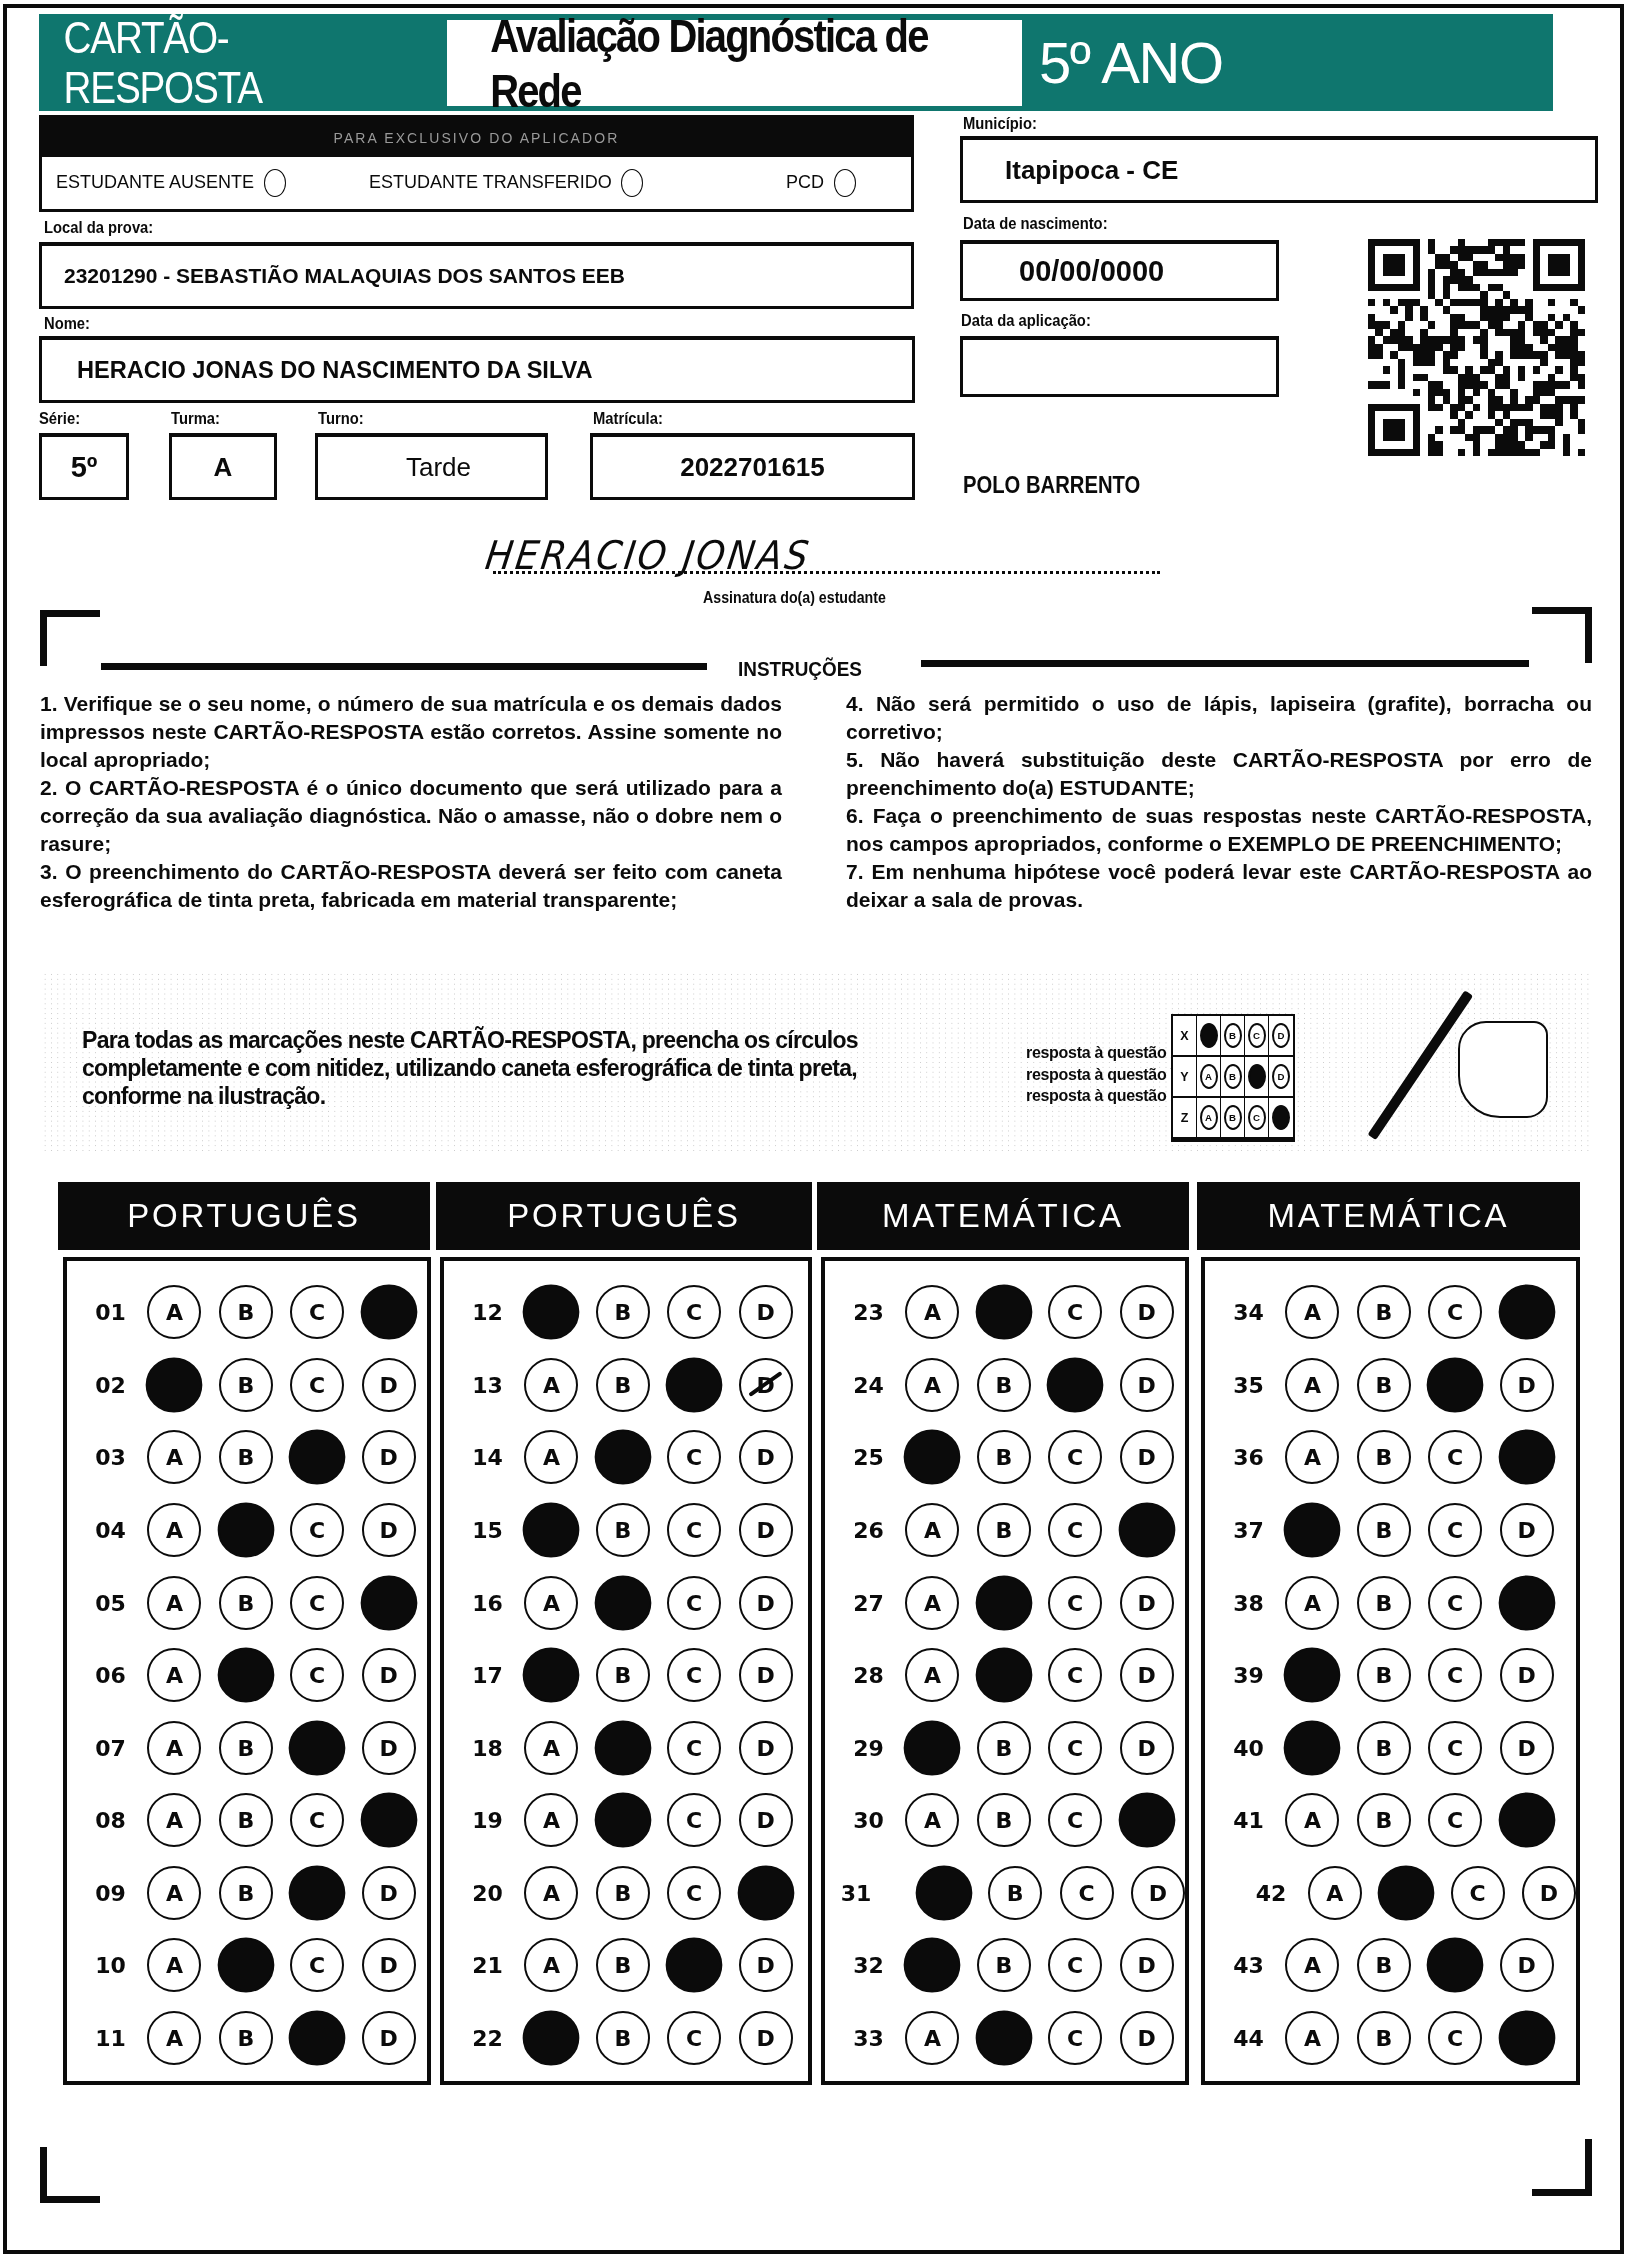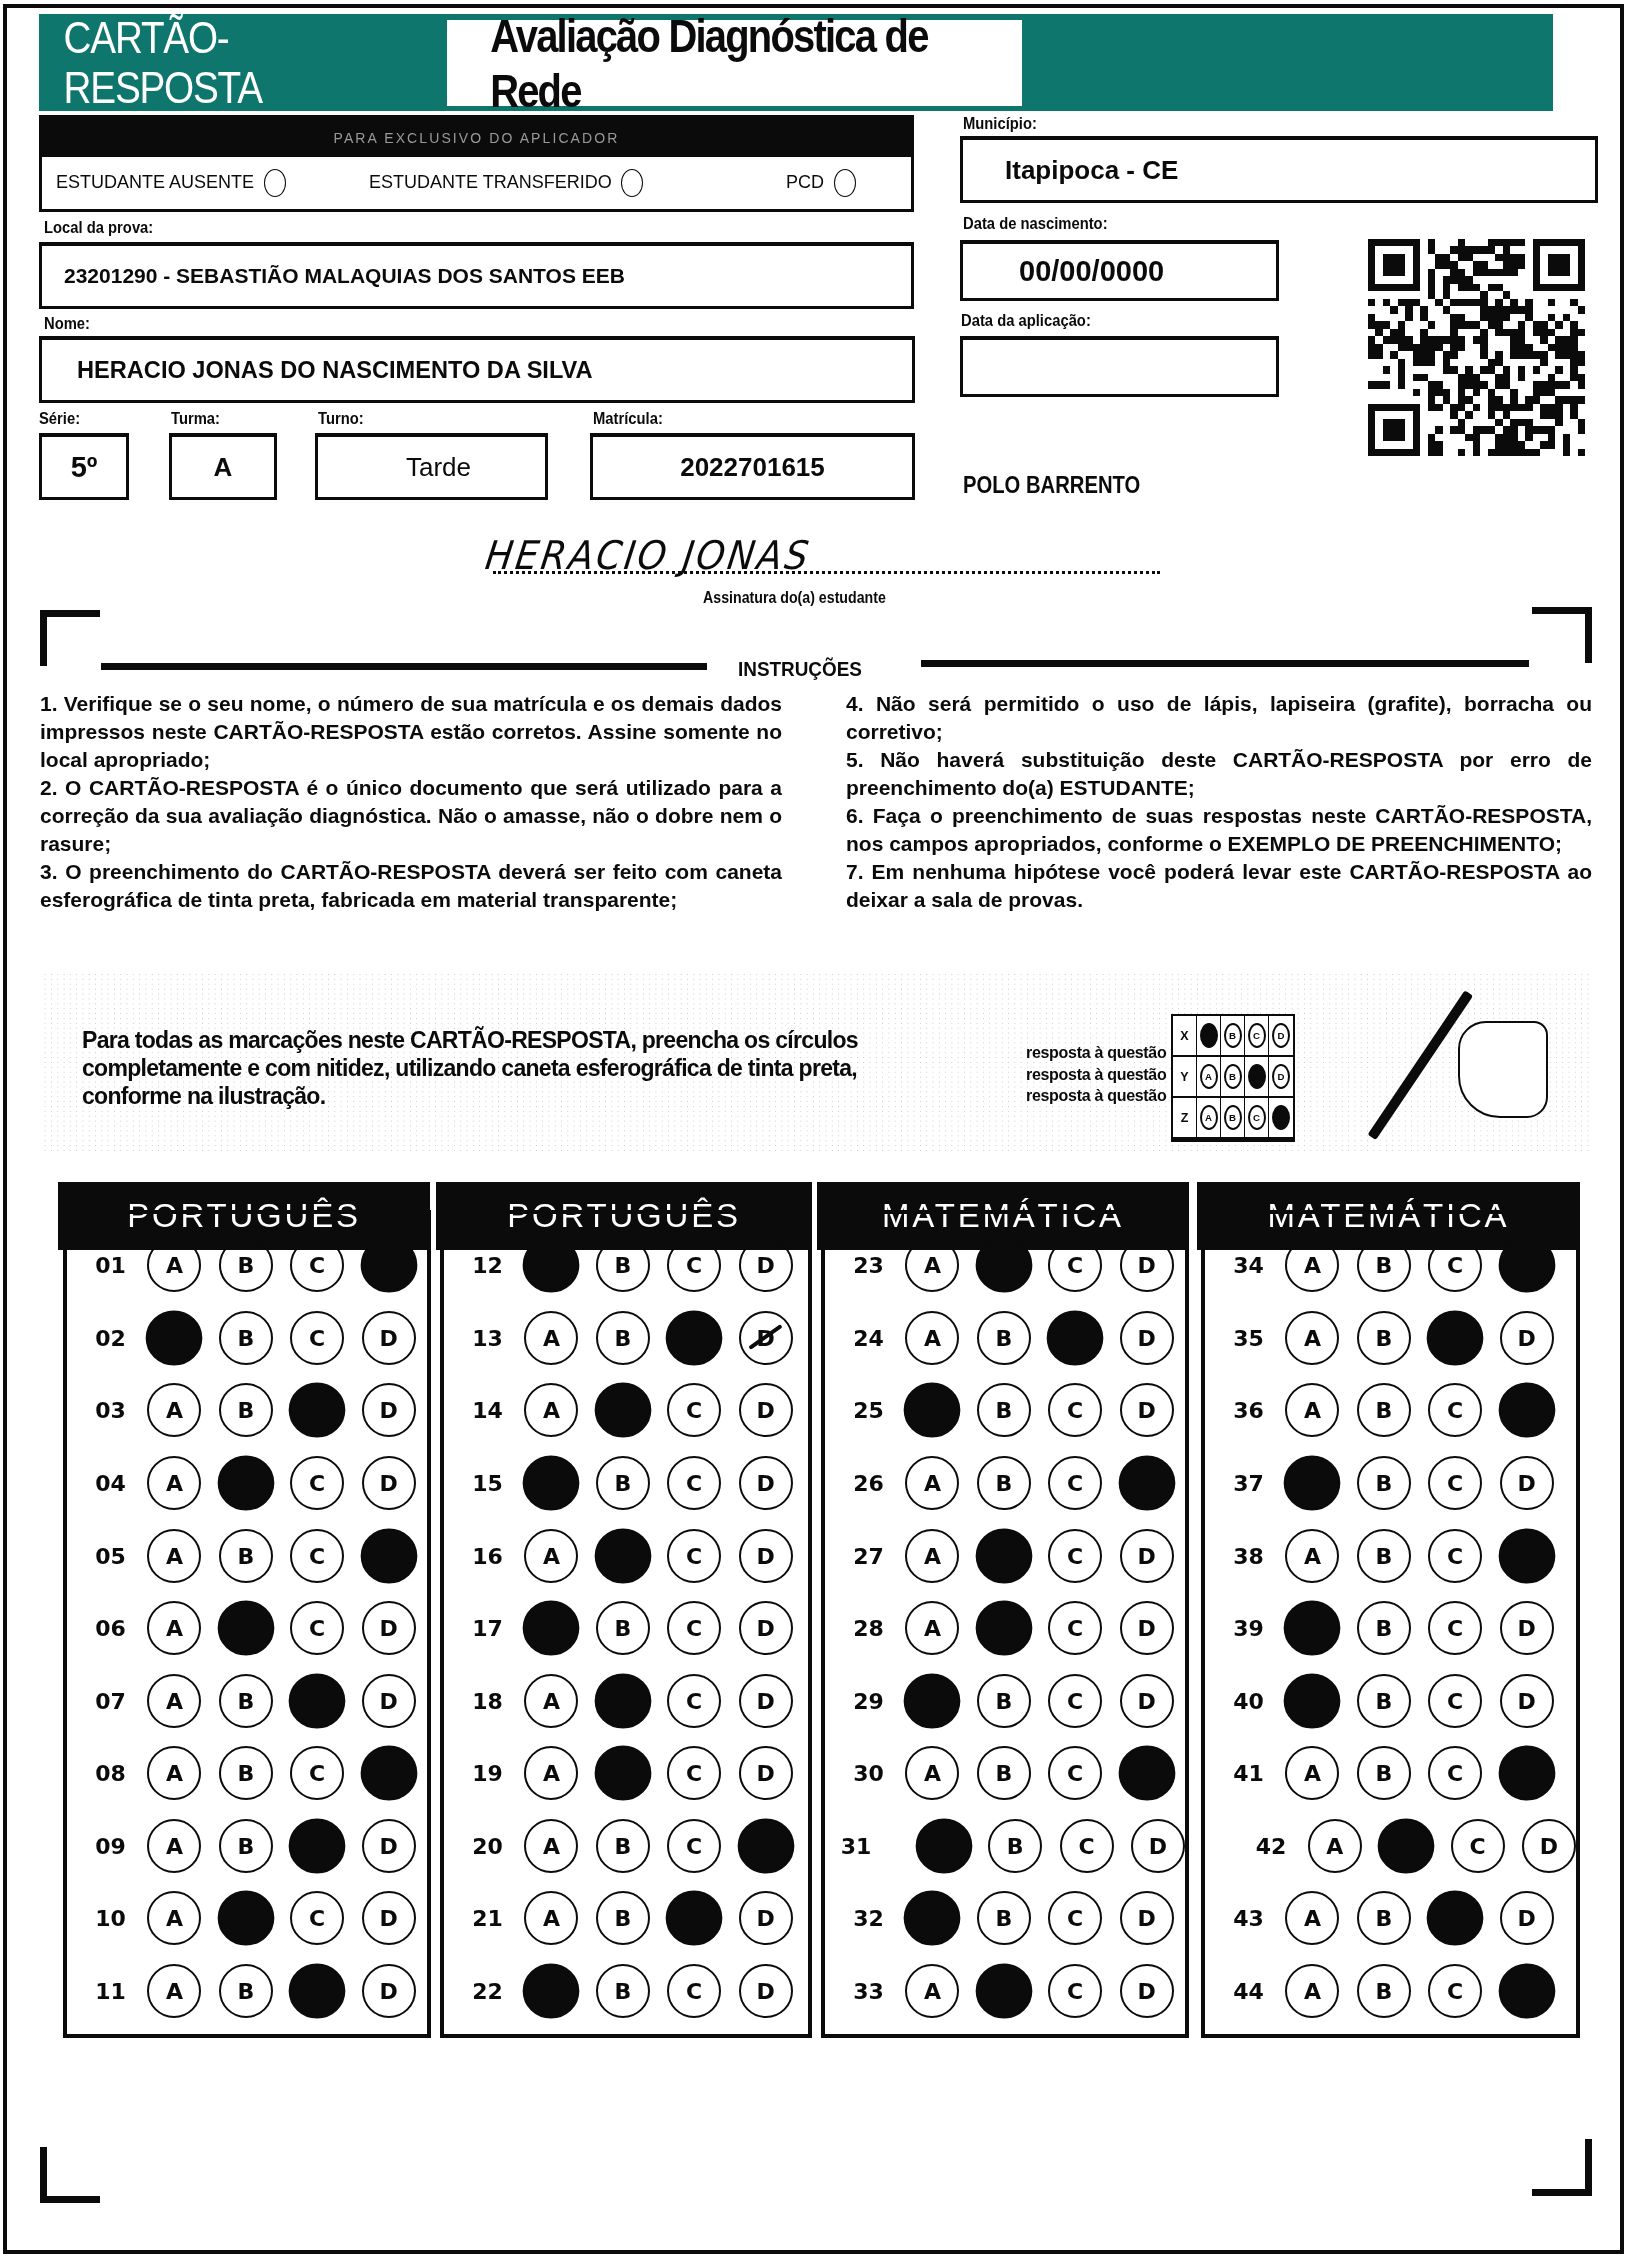--- a/index.html
+++ b/index.html
@@ -49,41 +49,42 @@
   .ex-row:last-child { border-bottom: none; }
   .ex-cell { width: 24px; height: 39px; border-right: 1.4px solid #0b0b0b; display: flex; align-items: center; justify-content: center; font-size: 12.5px; font-weight: bold; }
   .ex-cell:last-child { border-right: none; }
   .ex-bub { width: 18px; height: 25px; border: 2.1px solid #0b0b0b; border-radius: 50%; display: flex; align-items: center; justify-content: center; font-size: 9.7px; font-weight: bold; }
   .ex-bub.filled { background: #0b0b0b; color: transparent; }
   .pen { position: absolute; left: 1464px; top: 993px; width: 9.7px; height: 174px; background: #0b0b0b; transform: rotate(34deg); transform-origin: top center; border-radius: 2.8px; }
   .hand { position: absolute; left: 1458px; top: 1021px; width: 90px; height: 97px; border: 2.8px solid #0b0b0b; border-radius: 28px 14px 21px 42px; background: #fff; }
 
   
   .subject-head { position: absolute; top: 1182px; height: 68px; background: #0b0b0b; color: #fff; font-size: 33px; display: flex; align-items: center; justify-content: center; letter-spacing: 2.8px; }
-  .answer-box { position: absolute; top: 1210px; height: 828px; border: 4.9px solid #0b0b0b; }
+  .answer-box { position: absolute; top: 1257px; height: 828px; border: 4.9px solid #0b0b0b; }
   .qrow { position: absolute; left: 0; width: 100%; height: 72px; display: flex; align-items: center; }
   .qnum { width: 63px; text-align: right; font-family: "DejaVu Sans", sans-serif; font-weight: bold; font-size: 22px; padding-right: 4.2px; }
   .bubbles { display: flex; }
   .bub { width: 54px; height: 54px; border: 2.8px solid #0b0b0b; border-radius: 50%; display: flex; align-items: center; justify-content: center; font-family: "DejaVu Sans", sans-serif; font-weight: bold; font-size: 22px; margin-left: 17.4px; }
   .bub.filled { background: #0b0b0b; color: transparent; transform: scale(1.05, 1.02); }
   .bub.stray { position: relative; }
   .bub.stray::after { content: ""; position: absolute; left: 5.6px; top: 22px; width: 39px; height: 4.2px; background: #0b0b0b; transform: rotate(-35deg); border-radius: 2.1px; }
 
   .qr { position: absolute; left: 1368px; top: 239px; width: 217px; height: 217px; }
 </style>
 </head>
 <body>
 
 <div class="sheet"></div>
 
 <div class="titlebar">
   <div class="title-left">CARTÃO-RESPOSTA</div>
   <div class="title-mid">
       <span>Avaliação Diagnóstica de Rede</span>
     </div>
+  <div class="title-right">5º ANO</div>
 </div>
 
 <div class="appbox">
   <div class="appbox-head">PARA EXCLUSIVO DO APLICADOR</div>
   <div class="appbox-row">
     <div class="opt" style="width:313px">
       <span>ESTUDANTE AUSENTE</span>
       <span class="circle-empty"></span>
     </div>
     <div class="opt" style="width:417px">

